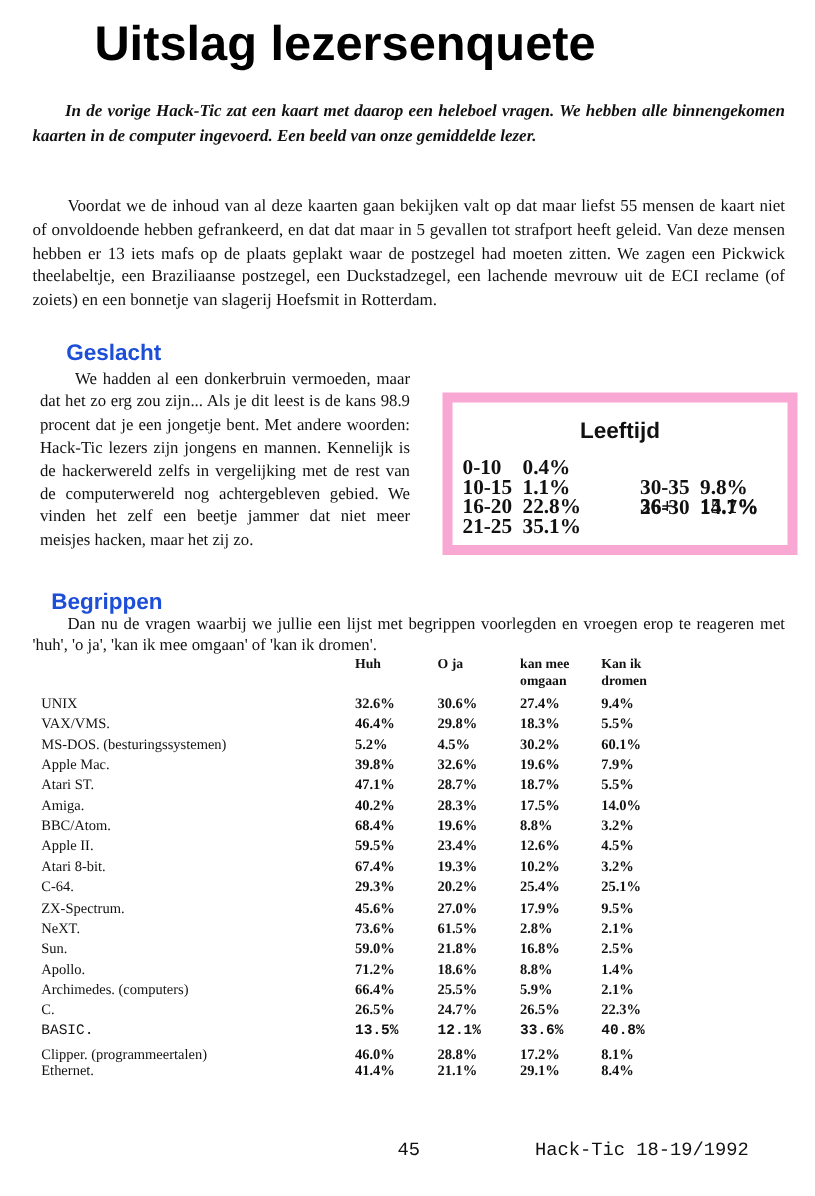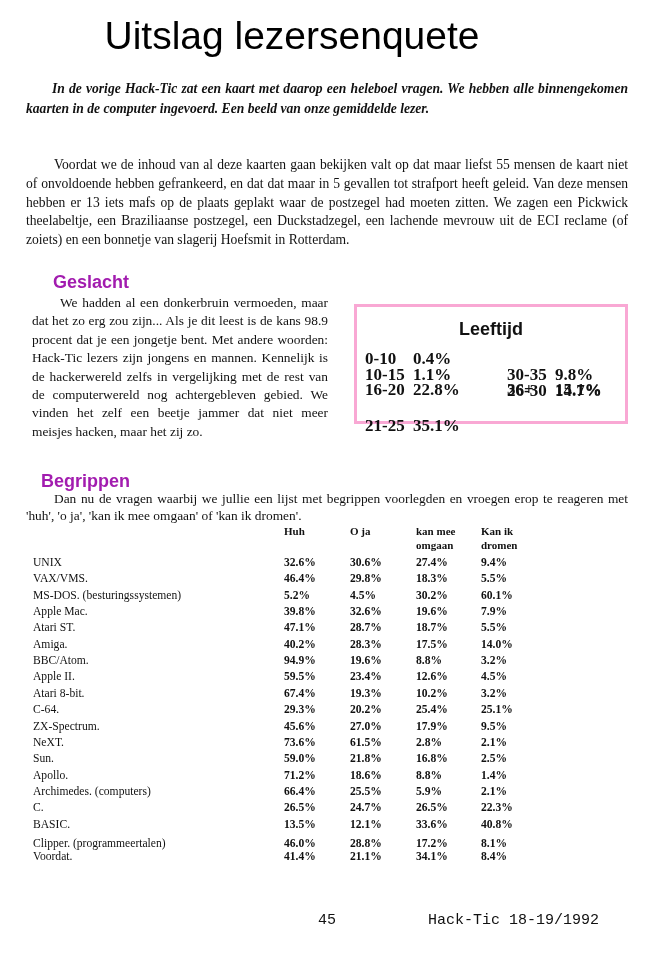--- a/index.html
+++ b/index.html
@@ -1,25 +1,25 @@
 <!DOCTYPE html>
 <html><head>
 <meta charset="utf-8">
 <style>
   html, body { margin: 0; padding: 0; background: #ffffff; }
   body { width: 652px; height: 957px; position: relative; overflow: hidden; color: #111; font-family: "Liberation Serif", serif; }
-  .title { position: absolute; left: 0; top: 14px; width: 552px; text-align: center; font-family: "Liberation Sans", sans-serif; font-weight: normal; font-size: 39px; letter-spacing: 0px; color: #000; padding-left: 16px; }
+  .title { position: absolute; left: 0; top: 14px; width: 552px; text-align: center; font-family: "Liberation Sans", sans-serif; font-weight: bold; font-size: 39px; letter-spacing: 0px; color: #000; }
   .intro { position: absolute; left: 26px; top: 79px; width: 602px; font-family: "Liberation Serif", serif; font-style: italic; font-weight: bold; font-size: 13.6px; line-height: 20px; text-align: justify; }
   .intro .ind { display: inline-block; width: 26px; }
   .para1 { position: absolute; left: 26px; top: 156px; width: 602px; font-size: 13.6px; line-height: 18.8px; text-align: justify; font-weight: 500; }
   .para1 .ind, .geslacht-text .ind, .begrippen-text .ind { display: inline-block; width: 28px; }
-  .h2 { position: absolute; font-family: "Liberation Sans", sans-serif; font-weight: bold; font-size: 18px; color: #a21caf; }
+  .h2 { position: absolute; font-family: "Liberation Sans", sans-serif; font-weight: bold; font-size: 18px; color: #1d4ed8; }
   .geslacht-h { left: 53px; top: 272px; }
   .geslacht-text { position: absolute; left: 32px; top: 294px; width: 296px; font-size: 13.4px; line-height: 18.4px; text-align: justify; }
-  .leeftijd-box { position: absolute; left: 354px; top: 304px; width: 268px; height: 114px; border: 3px solid #f9a8d4; box-sizing: content-box; }
+  .leeftijd-box { position: absolute; left: 354px; top: 314px; width: 268px; height: 114px; border: 8px solid #f9a8d4; box-sizing: content-box; }
   .leeftijd-h { position: absolute; left: 0; top: 12px; width: 100%; text-align: center; font-family: "Liberation Sans", sans-serif; font-weight: bold; font-size: 18px; }
   .age-row { position: absolute; font-size: 17px; font-weight: bold; }
   .age-row .k { position: absolute; left: 0; }
   .age-row .v { position: absolute; left: 48px; }
   .begrippen-h { left: 41px; top: 471px; }
   .begrippen-text { position: absolute; left: 26px; top: 490px; width: 602px; font-size: 13.4px; line-height: 17px; text-align: justify; }
   .tbl-head { position: absolute; top: 524px; font-size: 11px; font-weight: bold; line-height: 14px; }
   .tbl-row { position: absolute; left: 0; width: 652px; height: 16.3px; font-size: 11.6px; }
   .tbl-row .lbl { position: absolute; left: 33px; }
   .tbl-row .c { position: absolute; font-weight: bold; }
@@ -48,21 +48,21 @@
         <span class="v">0.4%</span>
       </div>
       <div class="age-row" style="left: 8px; top: 57.5px; width: 110px; height: 15px;">
         <span class="k">10-15</span>
         <span class="v">1.1%</span>
       </div>
       <div class="age-row" style="left: 8px; top: 73px; width: 110px; height: 15px;">
         <span class="k">16-20</span>
         <span class="v">22.8%</span>
       </div>
-      <div class="age-row" style="left: 8px; top: 88.5px; width: 110px; height: 15px; margin-top: 20px;">
+      <div class="age-row" style="left: 8px; top: 88.5px; width: 110px; height: 15px;">
         <span class="k">21-25</span>
         <span class="v">35.1%</span>
       </div>
       <div class="age-row" style="left: 150px; top: 42px; width: 110px; height: 15px; margin-top: 32px;">
         <span class="k">26-30</span>
         <span class="v">14.7%</span>
       </div>
       <div class="age-row" style="left: 150px; top: 57.5px; width: 110px; height: 15px; text-decoration: underline;">
         <span class="k">30-35</span>
         <span class="v">9.8%</span>
@@ -120,21 +120,21 @@
     </div>
     <div class="tbl-row" style="top: 637.75px; padding-left: 20px;">
       <span class="lbl">Amiga.</span>
       <span class="c c1">40.2%</span>
       <span class="c c2">28.3%</span>
       <span class="c c3">17.5%</span>
       <span class="c c4">14.0%</span>
     </div>
     <div class="tbl-row" style="top: 654.1px;">
       <span class="lbl">BBC/Atom.</span>
-      <span class="c c1">94.9%</span>
+      <span class="c c1">68.4%</span>
       <span class="c c2">19.6%</span>
       <span class="c c3">8.8%</span>
       <span class="c c4">3.2%</span>
     </div>
     <div class="tbl-row" style="top: 670.45px;">
       <span class="lbl">Apple II.</span>
       <span class="c c1">59.5%</span>
       <span class="c c2">23.4%</span>
       <span class="c c3">12.6%</span>
       <span class="c c4">4.5%</span>
@@ -188,37 +188,37 @@
       <span class="c c3">5.9%</span>
       <span class="c c4">2.1%</span>
     </div>
     <div class="tbl-row" style="top: 801.25px;">
       <span class="lbl">C.</span>
       <span class="c c1">26.5%</span>
       <span class="c c2">24.7%</span>
       <span class="c c3">26.5%</span>
       <span class="c c4">22.3%</span>
     </div>
-    <div class="tbl-row" style="top: 817.6px;">
+    <div class="tbl-row" style="top: 817.6px; font-family: Liberation Mono, monospace;">
       <span class="lbl">BASIC.</span>
       <span class="c c1">13.5%</span>
       <span class="c c2">12.1%</span>
       <span class="c c3">33.6%</span>
       <span class="c c4">40.8%</span>
     </div>
     <div class="tbl-row" style="top: 816px; margin-top: 21px;">
       <span class="lbl">Clipper. (programmeertalen)</span>
       <span class="c c1">46.0%</span>
       <span class="c c2">28.8%</span>
       <span class="c c3">17.2%</span>
       <span class="c c4">8.1%</span>
     </div>
     <div class="tbl-row" style="top: 850.3px;">
-      <span class="lbl">Voordat.</span>
+      <span class="lbl">Ethernet.</span>
       <span class="c c1">41.4%</span>
       <span class="c c2">21.1%</span>
-      <span class="c c3">34.1%</span>
+      <span class="c c3">29.1%</span>
       <span class="c c4">8.4%</span>
     </div>
   </div>
 
 <div class="footer footer-page">45</div>
 <div class="footer footer-pub">Hack-Tic 18-19/1992</div>
 
 </body></html>

